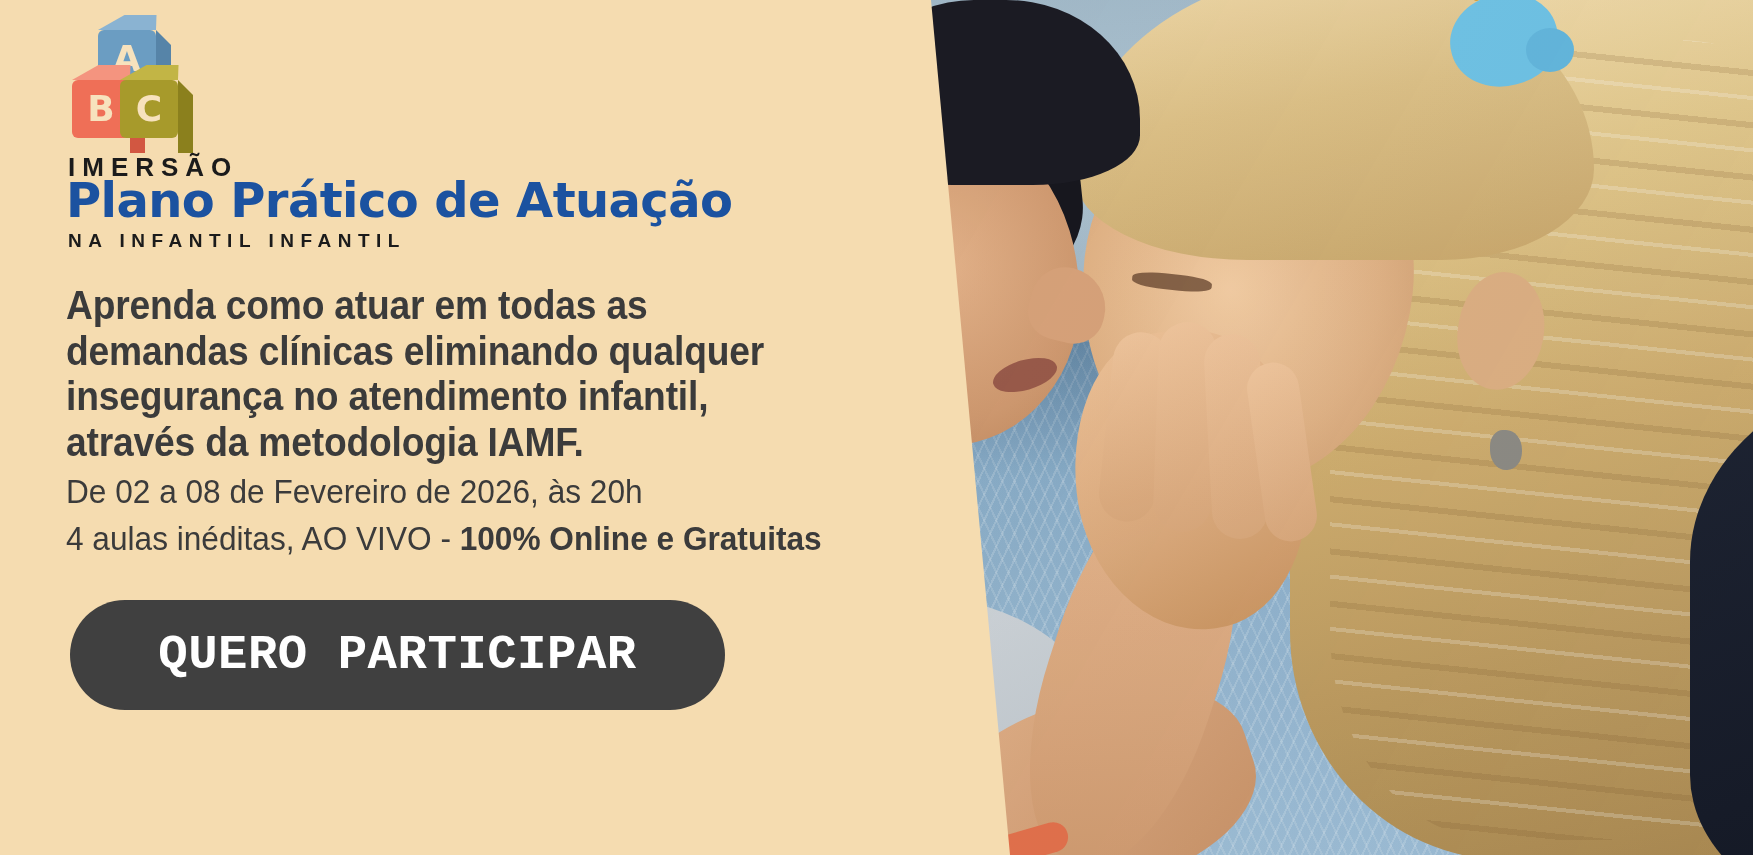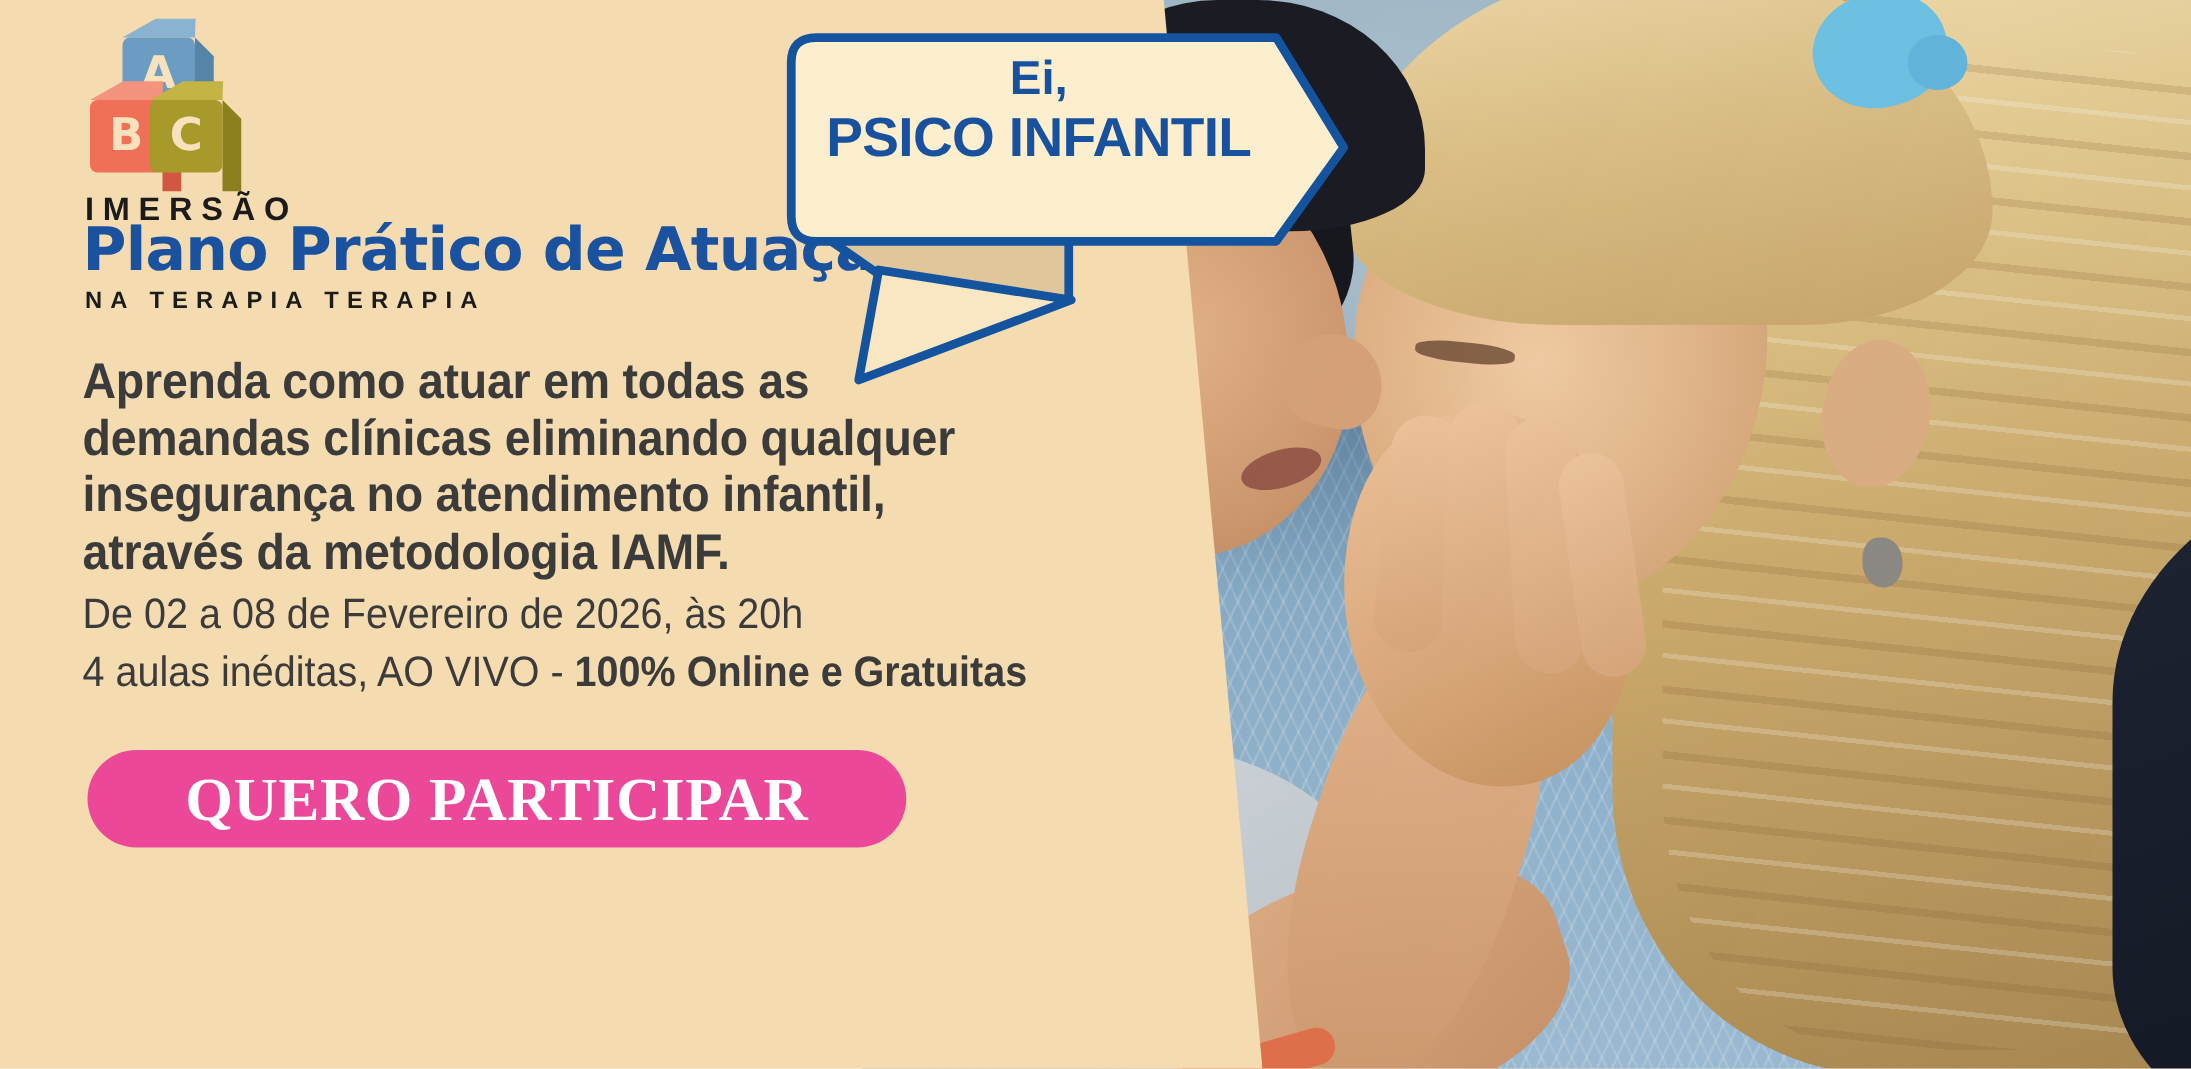--- a/index.html
+++ b/index.html
@@ -436,26 +436,26 @@
     transform: scaleX(0.93);
     transform-origin: left top;
   }
   .details div { white-space: nowrap; }
   .details b { font-weight: bold; }
 
   
   .cta {
     position: absolute;
     left: 70px; top: 600px;
-    width: 655px; height: 78px;
-    background: #ec4899;
+    width: 655px; height: 110px;
+    background: #404040;
     border: none;
     border-radius: 56px;
     color: #ffffff;
-    font-family: Liberation Serif, serif;
+    font-family: Liberation Mono, monospace;
     font-size: 49px;
     font-weight: bold;
     letter-spacing: 0.5px;
     cursor: pointer;
     display: flex;
     align-items: center;
     justify-content: center;
     padding: 0;
   }
 
@@ -529,41 +529,20 @@
       <div class="fng fng2"></div>
       <div class="fng fng3"></div>
       <div class="fng fng4"></div>
 
       <div class="photo-tone"></div>
     </div>
   </div>
 
   <div class="panel"></div>
 
-  <div class="bubble-wrap">
-    <svg class="bubble-svg" width="470" height="300" viewBox="0 0 470 300">
-
-      <path d="M 30 178 L 230 178 L 230 232 L 76 210 Z" fill="#e0c79b" stroke="#14539e" stroke-width="7" stroke-linejoin="round"></path>
-
-      <path d="M 78 208 L 232 232 L 62 296 Z" fill="#f8e7c2" stroke="#14539e" stroke-width="7" stroke-linejoin="round" stroke-linecap="round"></path>
-
-      <path d="M 28 22
-               L 396 22
-               L 450 110
-               L 396 185
-               L 28 185
-               Q 8 185 8 165
-               L 8 42
-               Q 8 22 28 22 Z" fill="#fdeecd" stroke="#14539e" stroke-width="7" stroke-linejoin="round"></path>
-    </svg>
-    <div class="bubble-text">
-      <div class="bubble-line1">Ei,</div>
-      <div class="bubble-line2">PSICO INFANTIL</div>
-    </div>
-  </div>
 
   <div class="content">
 
     <div class="logo">
       <div class="blk blk-a">
         <div class="top"></div>
         <div class="side"></div>
         <div class="face">A</div>
       </div>
       <div class="blk blk-b">
@@ -573,21 +552,21 @@
       </div>
       <div class="blk blk-c">
         <div class="top"></div>
         <div class="side"></div>
         <div class="face">C</div>
       </div>
     </div>
 
     <div class="kicker">IMERSÃO</div>
     <div class="title">Plano Prático de Atuação</div>
-    <div class="subtitle">NA TERAPIA TERAPIA</div>
+    <div class="subtitle">NA INFANTIL INFANTIL</div>
 
     <div class="headline">
       <div>Aprenda como atuar em todas as</div>
       <div>demandas clínicas eliminando qualquer</div>
       <div>insegurança no atendimento infantil,</div>
       <div>através da metodologia IAMF.</div>
     </div>
 
     <div class="details">
       <div>De 02 a 08 de Fevereiro de 2026, às 20h</div>

